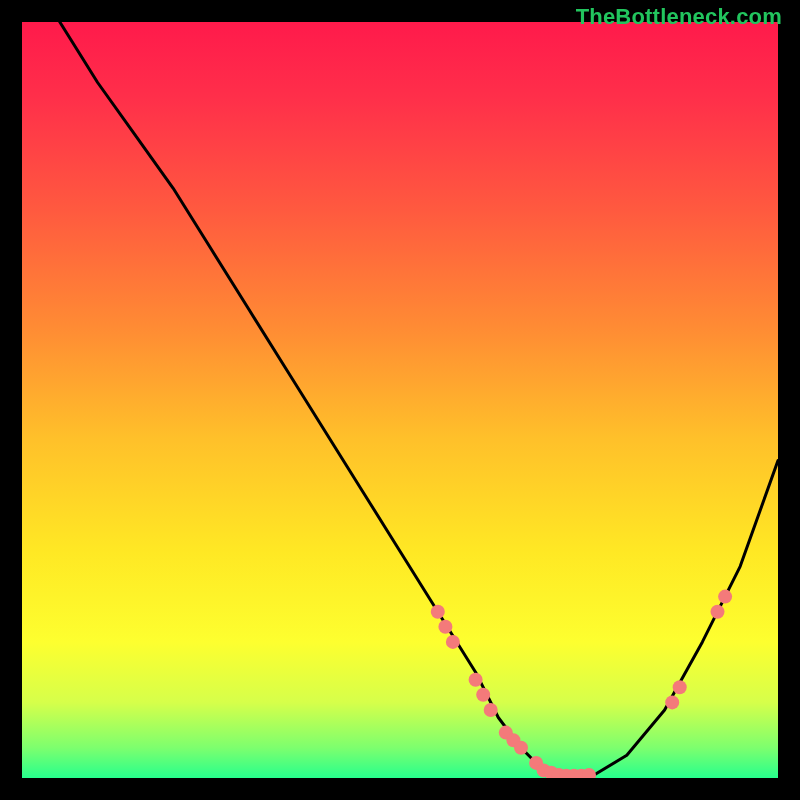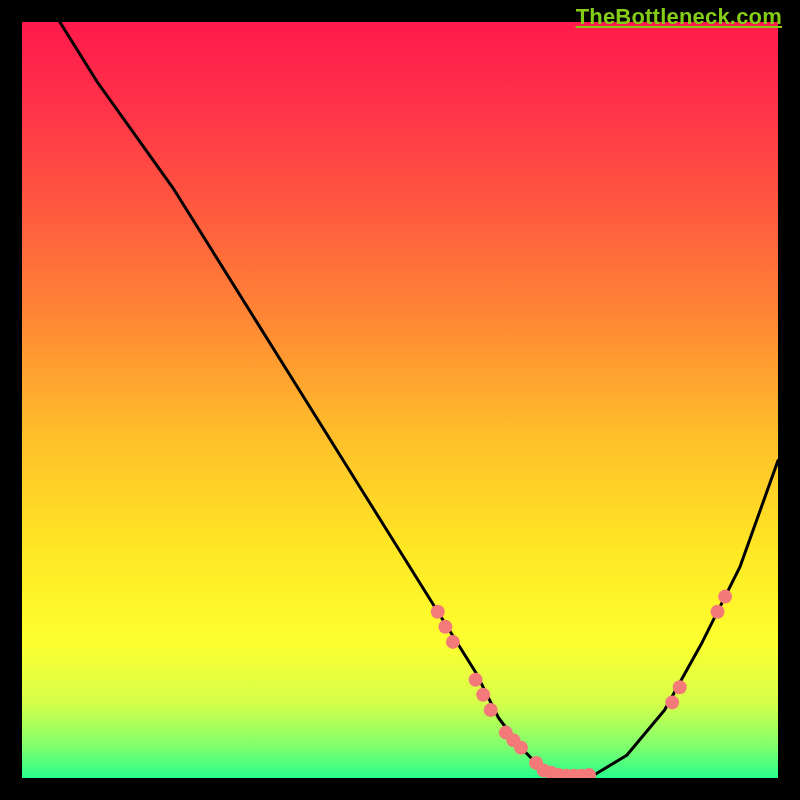--- a/index.html
+++ b/index.html
@@ -16,24 +16,23 @@
     width: 800px;
     height: 800px;
     background: #000;
   }
   .watermark {
     position: absolute;
     top: 4px;
     right: 18px;
     font-size: 22px;
     font-weight: 600;
-    color: #84cc16;
+    color: #22c55e;
     letter-spacing: 0.2px;
     z-index: 10;
-    text-decoration: underline;
   }
   .plot-area {
     position: absolute;
     left: 22px;
     top: 22px;
     width: 756px;
     height: 756px;
   }
   .plot-area svg {
     display: block;

